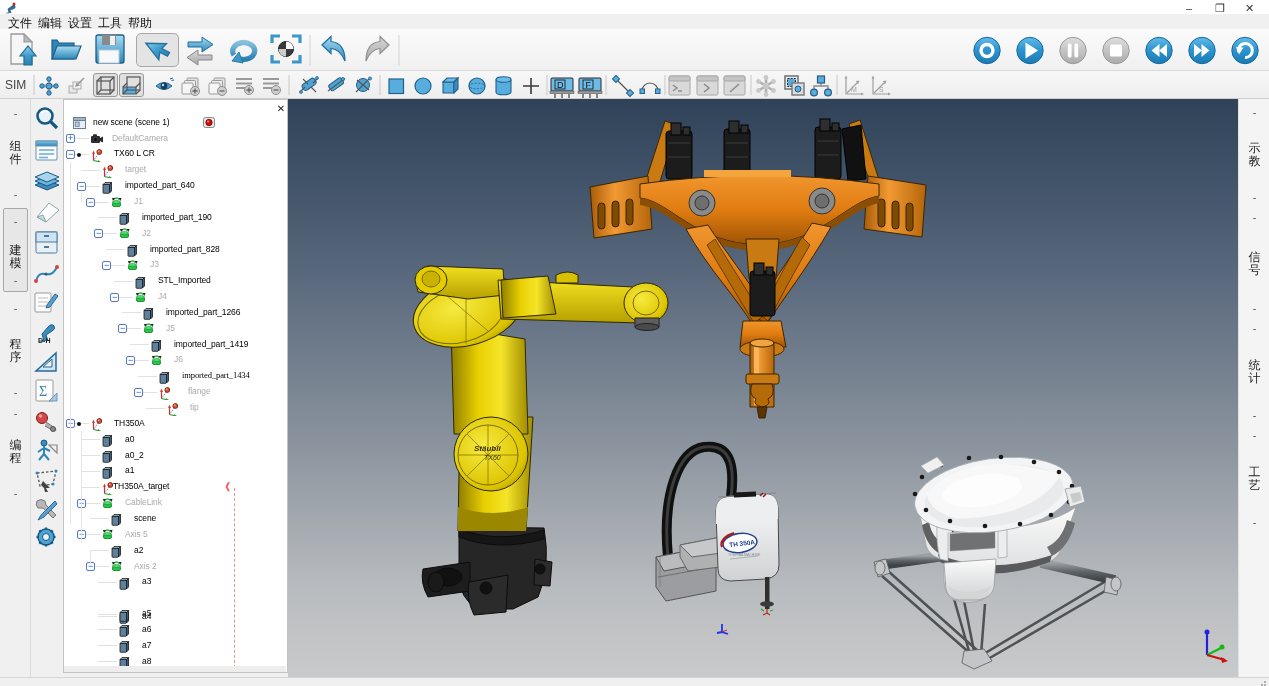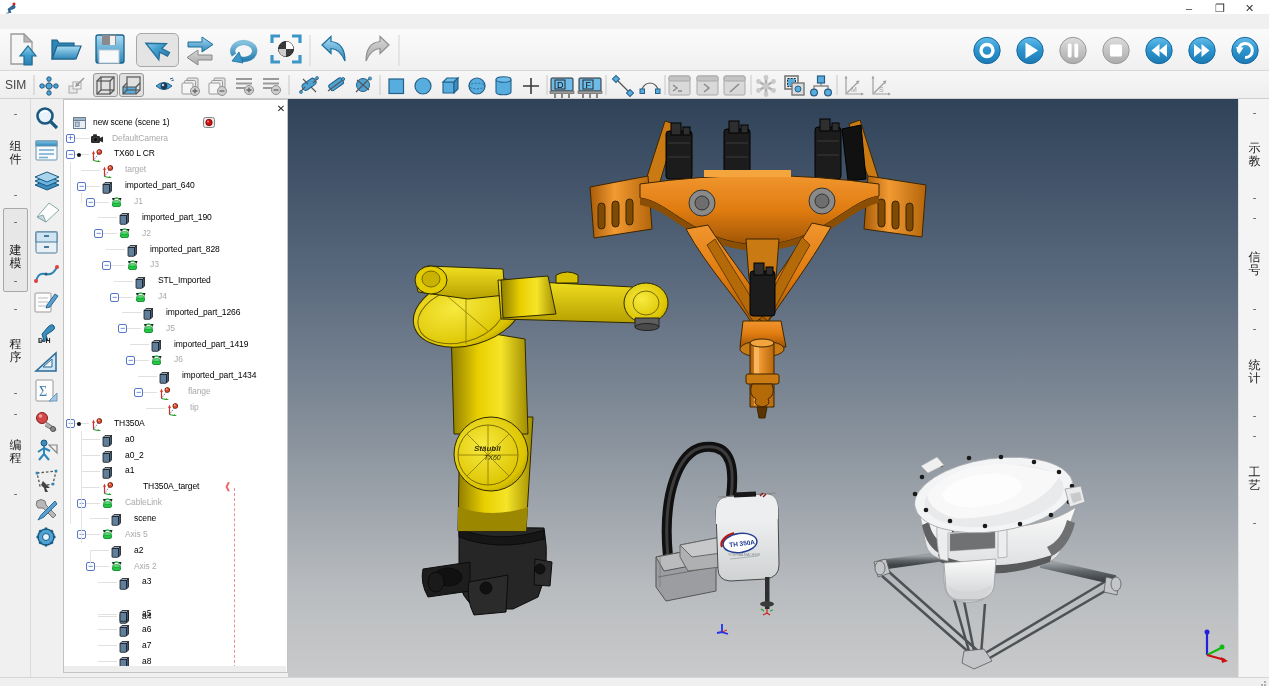--- a/index.html
+++ b/index.html
@@ -53,20 +53,27 @@
 </style>
 </head>
 <body>
 <div id="app">
   <div id="titlebar" class="abs">
       <svg width="16" height="13" style="position:absolute;left:3px;top:1px">
         <path d="M3,12 L6,12 L5,8 L9,5 Q11,3 12,5 Q13,7 10,8 L7,9 L8,12" fill="#2e6da0" stroke="#1a4a70" stroke-width="0.6"></path>
         <circle cx="11" cy="3" r="1.5" fill="#d02020"></circle>
       </svg>
     </div>
+  <div id="menubar" class="abs">
+    <span class="menuitem" style="left:8px">文件</span>
+    <span class="menuitem" style="left:38px">编辑</span>
+    <span class="menuitem" style="left:68px">设置</span>
+    <span class="menuitem" style="left:98px">工具</span>
+    <span class="menuitem" style="left:128px">帮助</span>
+  </div>
   <div id="toolbar1" class="abs">
   <div class="pressed" style="left:136px;top:4px;width:43px;height:34px;"></div>
   <svg width="1269" height="42" style="position:absolute;left:0;top:0">
     <defs>
       <linearGradient id="gb" x1="0" y1="0" x2="0" y2="1">
             <stop offset="0" stop-color="#8fd0f0"></stop>
             <stop offset="0.5" stop-color="#3f9dcc"></stop>
             <stop offset="1" stop-color="#2b7fae"></stop>
           </linearGradient>
       <linearGradient id="gb2" x1="0" y1="0" x2="0" y2="1">
@@ -666,21 +673,21 @@
         <span class="tt" style="left:110px">imported_part_1419</span>
       </div>
 <div class="trow gray" style="top:252.9px;">
         <div class="tline" style="left:66px;top:7px;width:19px"></div>
         <div class="texp" style="left:62px;top:3px">−</div>
         <svg class="ticon" style="left:85.5px;top:1px" width="13" height="14">
           <use href="#ic-joint"></use>
         </svg>
         <span class="tt" style="left:110px">J6</span>
       </div>
-<div class="trow" style="top:268.8px;">
+<div class="trow" style="top:268.8px;font-family:Liberation Serif, serif;">
         <div class="tline" style="left:74px;top:7px;width:19px"></div>
         <svg class="ticon" style="left:93.5px;top:1px" width="13" height="14">
           <use href="#ic-cube"></use>
         </svg>
         <span class="tt" style="left:118px">imported_part_1434</span>
       </div>
 <div class="trow gray" style="top:284.6px;">
         <div class="tline" style="left:74px;top:7px;width:19px"></div>
         <div class="texp" style="left:70px;top:3px">−</div>
         <svg class="ticon" style="left:93.5px;top:1px" width="13" height="14">
@@ -723,21 +730,21 @@
         <svg class="ticon" style="left:36.5px;top:1px" width="13" height="14">
           <use href="#ic-cube"></use>
         </svg>
         <span class="tt" style="left:61px">a1</span>
       </div>
 <div class="trow" style="top:379.8px;">
         <div class="tline" style="left:17px;top:7px;width:19px"></div>
         <svg class="ticon" style="left:36.5px;top:1px" width="13" height="14">
           <use href="#ic-axes"></use>
         </svg>
-        <span class="tt" style="left:79px">TH350A_target</span>
+        <span class="tt" style="left:49px">TH350A_target</span>
       </div>
 <div class="trow gray" style="top:395.6px;">
         <div class="tline" style="left:17px;top:7px;width:19px"></div>
         <div class="texp" style="left:13px;top:3px">−</div>
         <svg class="ticon" style="left:36.5px;top:1px" width="13" height="14">
           <use href="#ic-joint"></use>
         </svg>
         <span class="tt" style="left:61px">CableLink</span>
       </div>
 <div class="trow" style="top:411.4px;">

